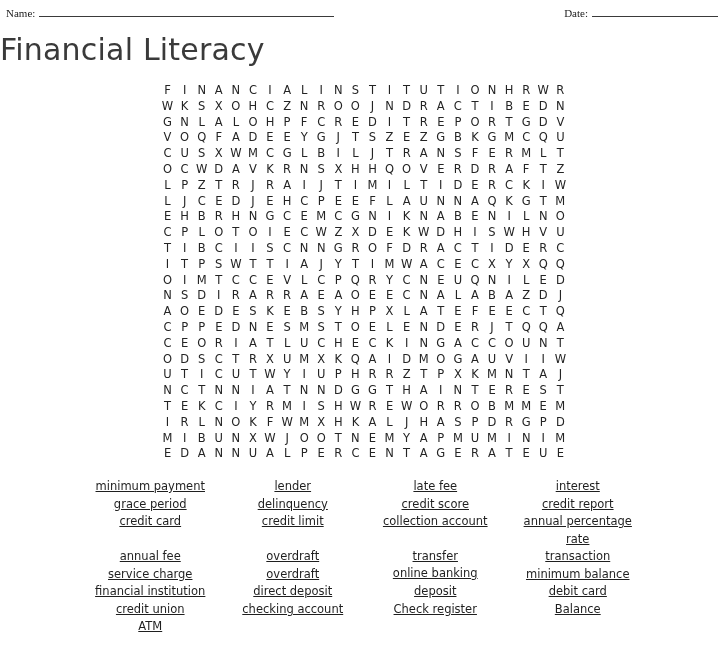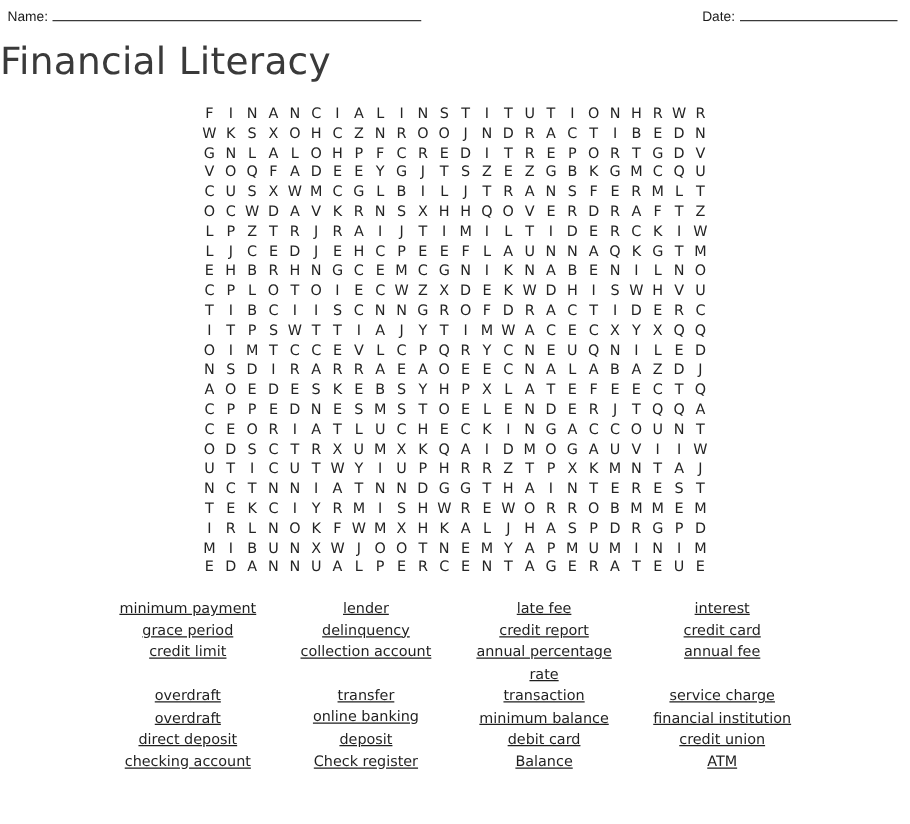--- a/index.html
+++ b/index.html
@@ -17,20 +17,21 @@
     position: relative;
   }
 
   
   .header-row {
     display: flex;
     align-items: center;
     padding: 5px 10px 0 6px;
     height: 20px;
     box-sizing: border-box;
+    font-family: Liberation Serif, serif;
   }
   .field {
     display: flex;
     align-items: baseline;
     font-size: 11px;
     color: #1a1a1a;
     white-space: nowrap;
   }
   .field-label { margin-right: 4px; }
   .field-line {
@@ -738,20 +739,21 @@
     </div>
   </div>
 
 <div class="wordlist">
     <div class="word-cell">minimum payment</div>
     <div class="word-cell">lender</div>
     <div class="word-cell">late fee</div>
     <div class="word-cell">interest</div>
     <div class="word-cell">grace period</div>
     <div class="word-cell">delinquency</div>
+    <div class="word-cell">credit score</div>
     <div class="word-cell">credit report</div>
     <div class="word-cell">credit card</div>
     <div class="word-cell">credit limit</div>
     <div class="word-cell">collection account</div>
     <div class="word-cell">annual percentage rate</div>
     <div class="word-cell">annual fee</div>
     <div class="word-cell">overdraft</div>
     <div class="word-cell">transfer</div>
     <div class="word-cell">transaction</div>
     <div class="word-cell">service charge</div>

